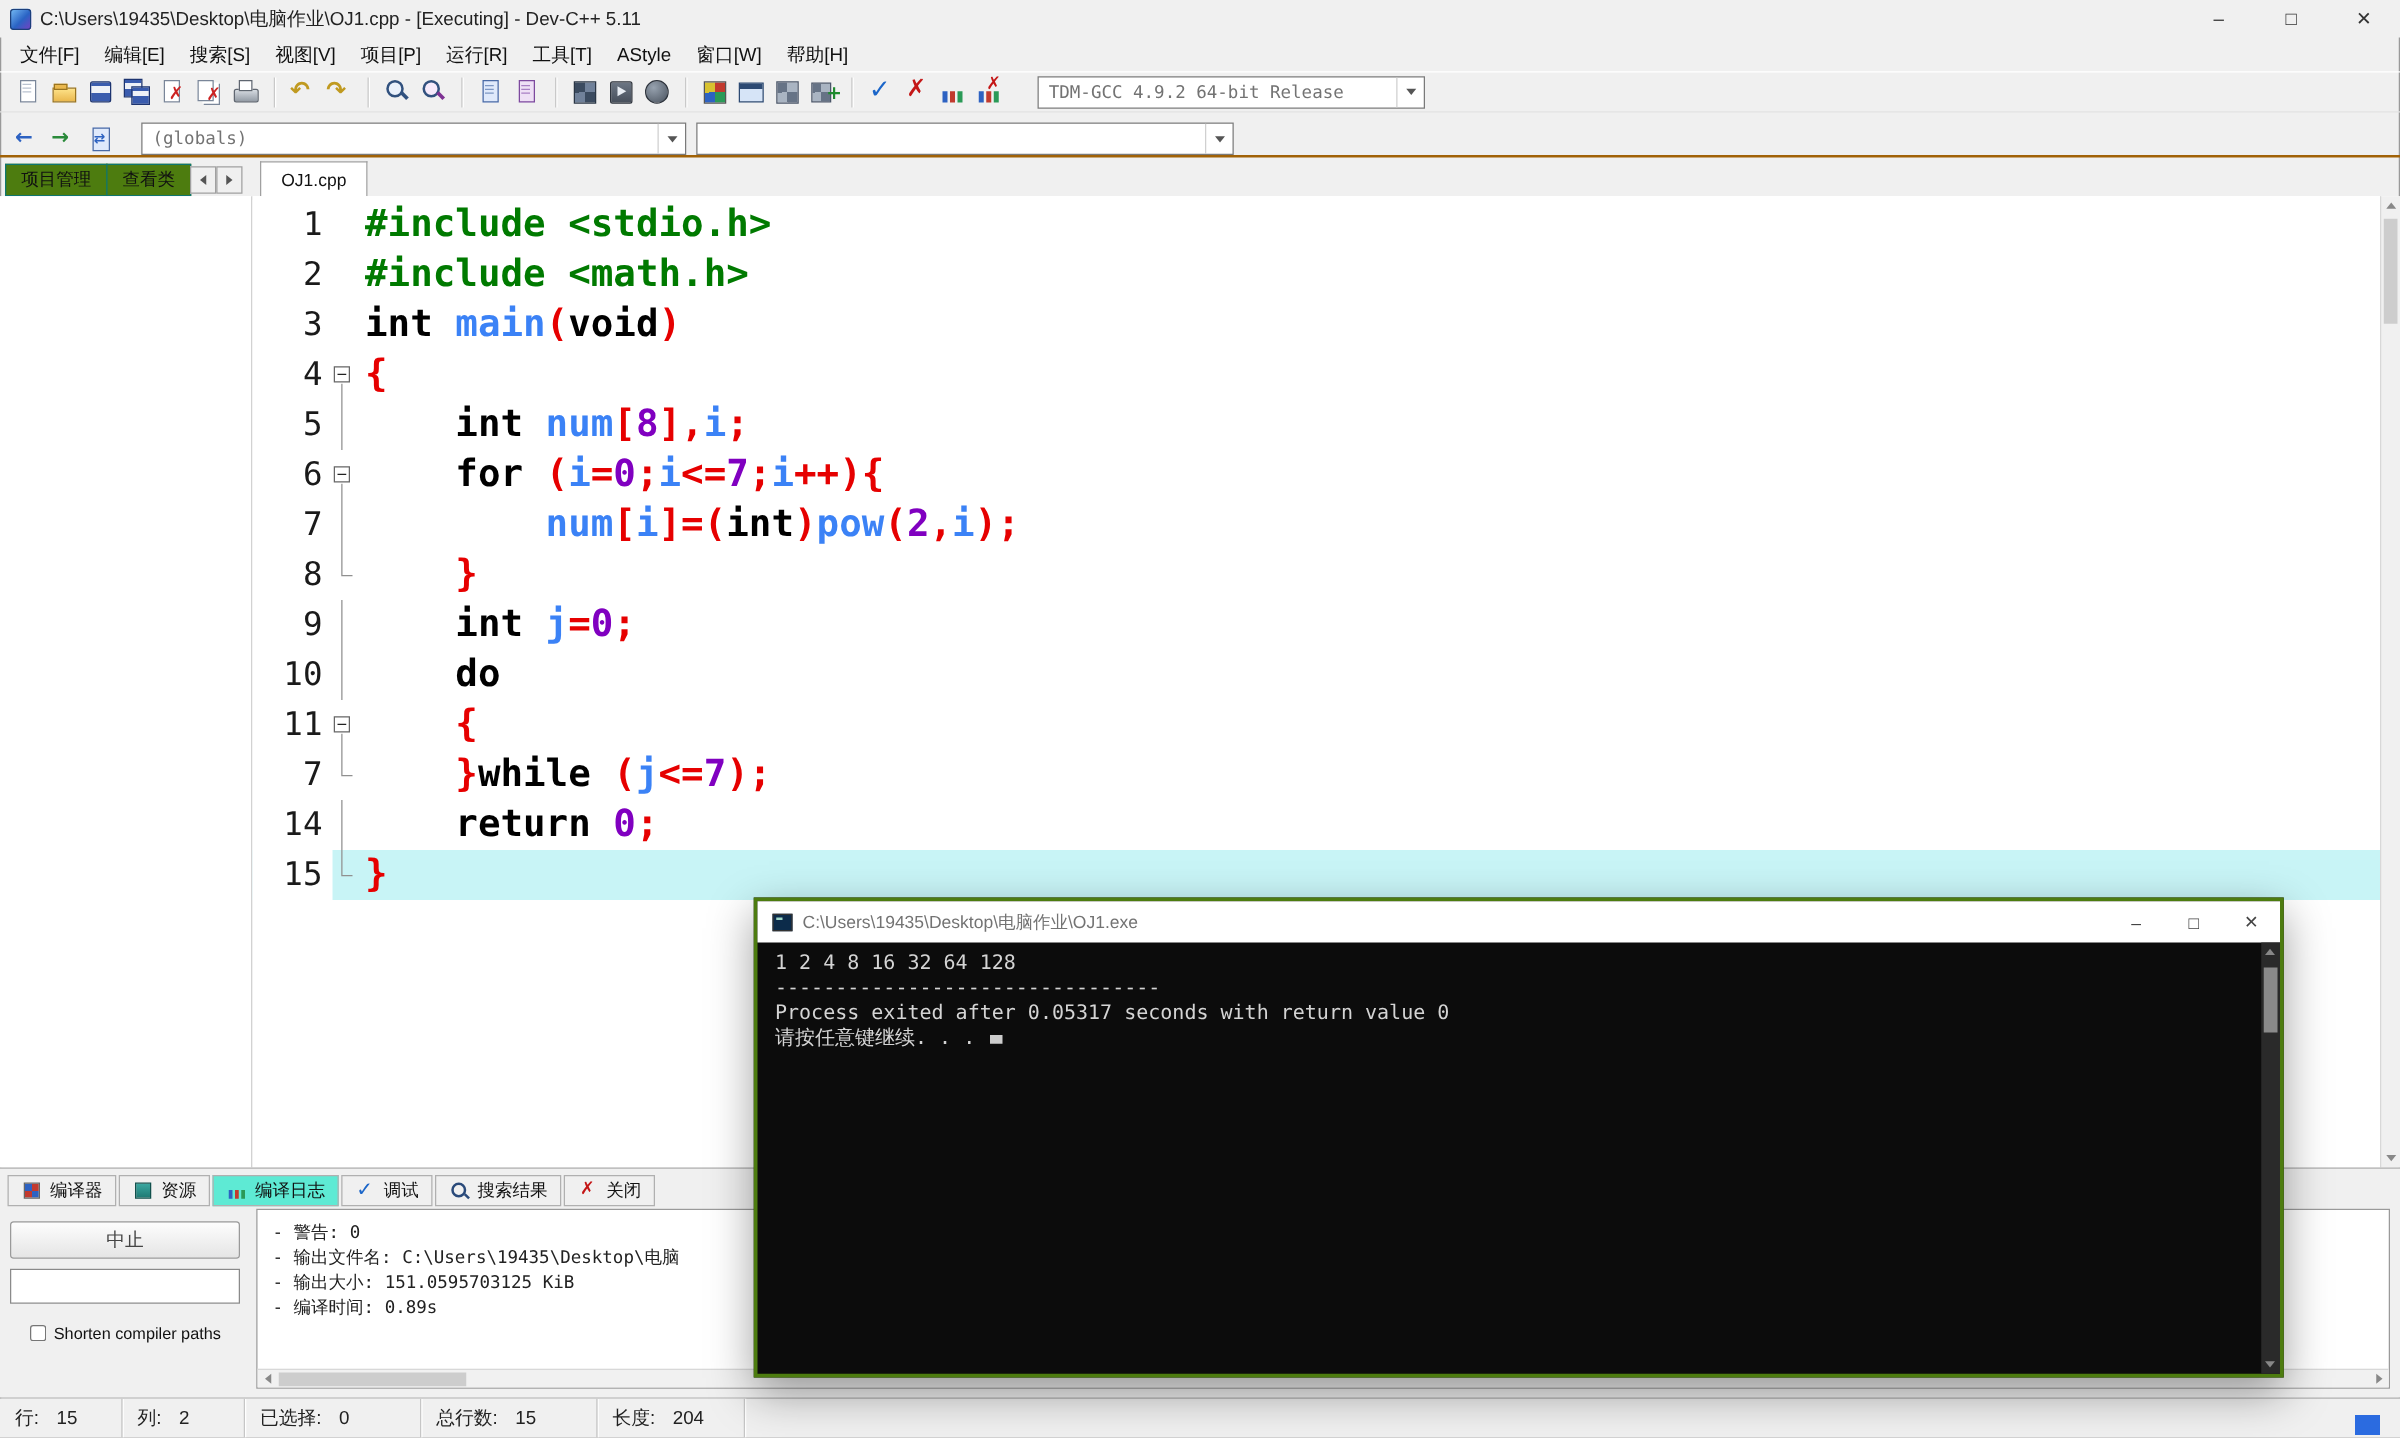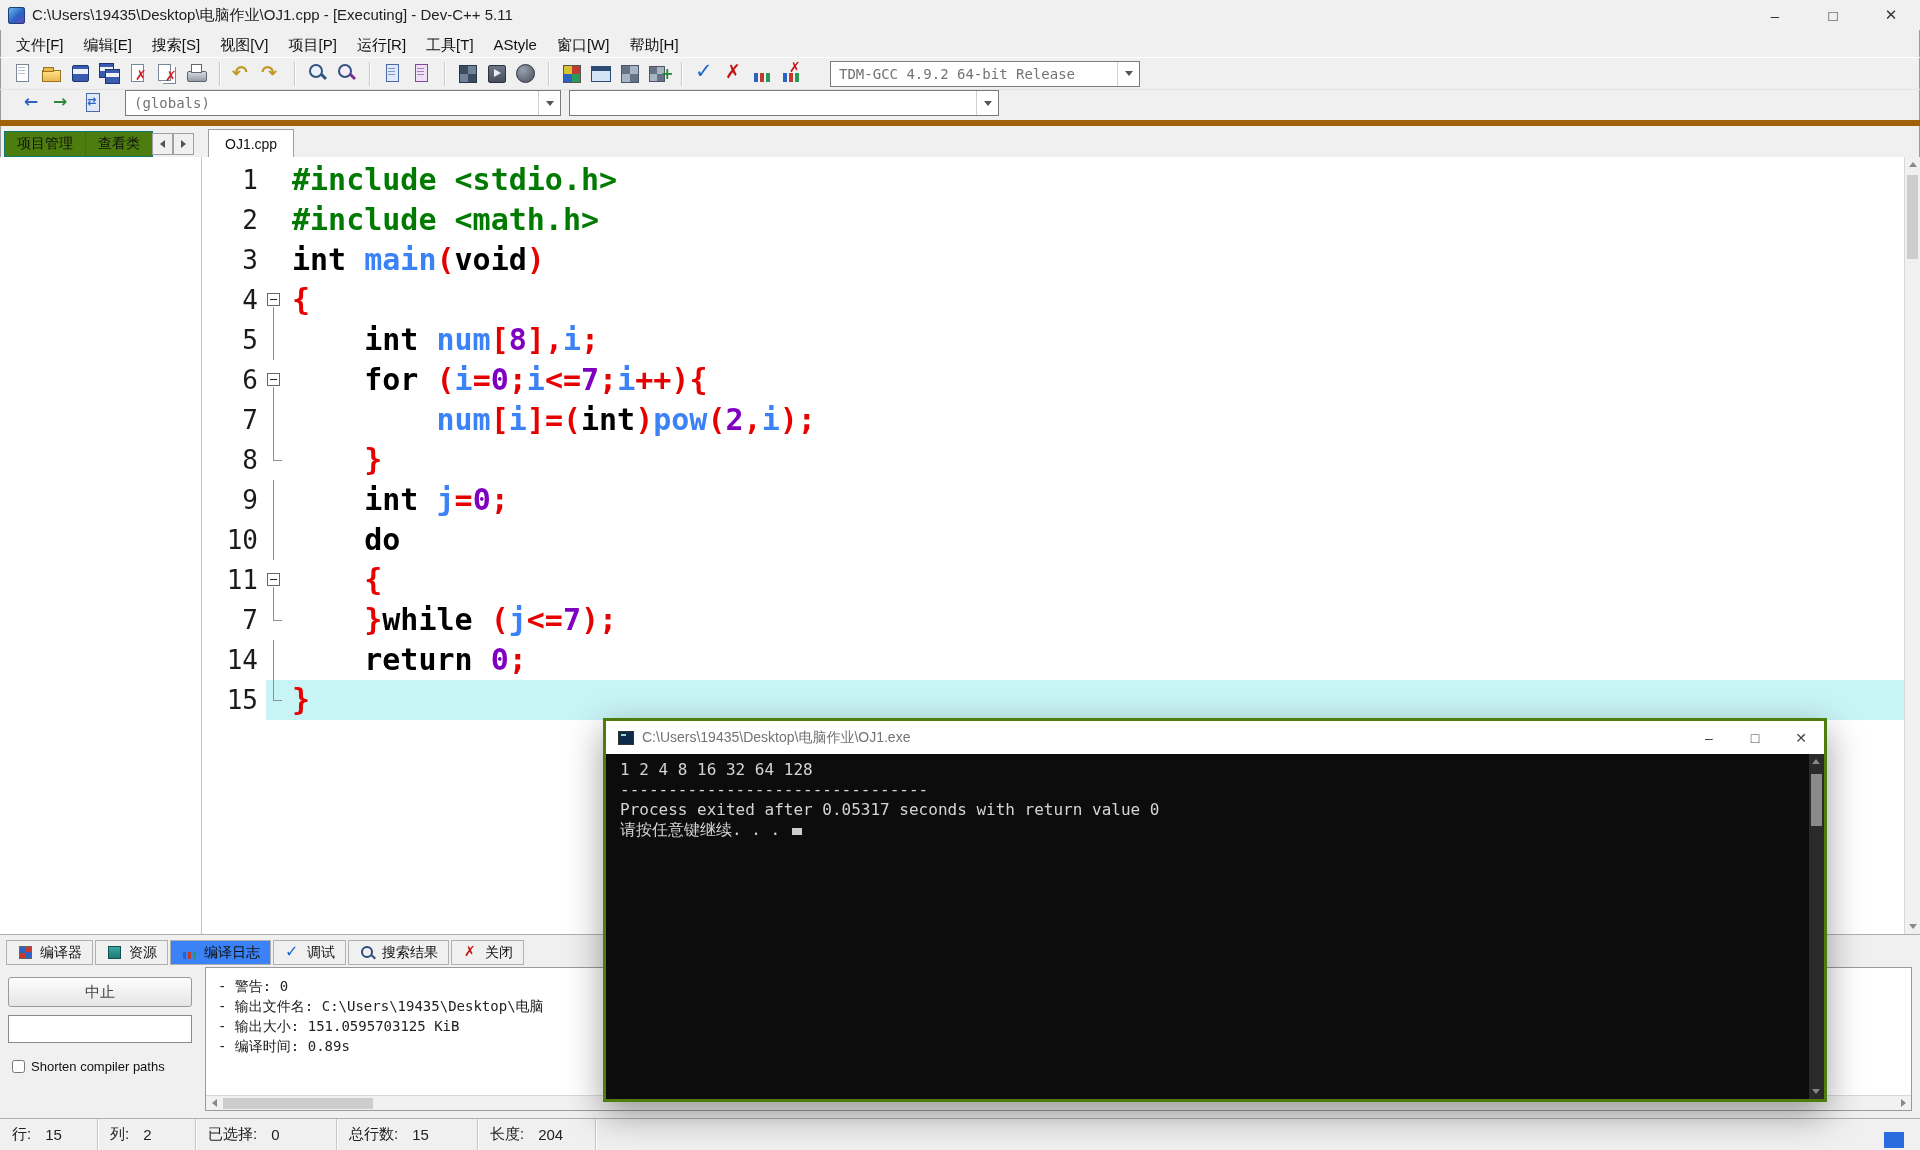--- a/index.html
+++ b/index.html
@@ -17,21 +17,21 @@
   .winbtn{width:58px;height:30px;display:flex;align-items:center;justify-content:center;
           font-size:15px;color:#333}
 
   
   .menubar{height:27px;display:flex;align-items:flex-end;padding-left:6px}
   .mitem{padding:0 10px;font-size:15px;height:24px;line-height:24px;white-space:nowrap}
 
   
   .toolbar1{height:33px;display:flex;align-items:center;padding-left:8px;
             border-top:1px solid #fff;border-bottom:1px solid #e2e2e2}
-  .toolbar2{height:36px;display:flex;align-items:flex-start;padding-left:20px;border-bottom:6px solid #a16207}
+  .toolbar2{height:36px;display:flex;align-items:flex-end;padding-left:8px;border-bottom:2px solid #a16207}
   #tbgroups{display:flex;align-items:center}
   .tbsep{width:1px;height:24px;background:#c9c9c9;box-shadow:1px 0 0 #fff;margin:0 8px}
   .tbico{position:relative;width:25px;height:25px;flex:0 0 25px;margin:0 2px;display:inline-block}
   .tbico::before,.tbico::after{position:absolute;content:""}
 
   .i-new::before{left:6px;top:3px;width:11px;height:16px;background:#fff;border:1px solid #7a8699}
   .i-new::after{left:8px;top:6px;width:7px;height:1px;background:#b9c2cf;box-shadow:0 3px 0 #b9c2cf,0 6px 0 #b9c2cf}
   .i-open::before{left:3px;top:9px;width:17px;height:10px;background:linear-gradient(#fde289,#eab84e);border:1px solid #9a741f}
   .i-open::after{left:4px;top:6px;width:9px;height:3px;background:#eab84e;border:1px solid #9a741f}
   .i-save::before{left:4px;top:4px;width:15px;height:15px;background:linear-gradient(180deg,#3a5cae 0 21%,#eef1f7 21% 55%,#3a5cae 55%);border:1px solid #1d3470;border-radius:2px}
@@ -120,36 +120,36 @@
   .vscroll{position:absolute;right:0;top:0;width:16px;height:100%;background:#f0f0f0;border-left:1px solid #d8d8d8}
   .vthumb{position:absolute;left:2px;top:18px;width:11px;height:84px;background:#cdcdcd}
   .varr{position:absolute;left:4px}
   .varr.up{top:5px}.varr.dn{bottom:5px}
 
   
   .bottompanel{position:absolute;left:0;top:934px;width:1920px;height:184px;background:#f0f0f0;border-top:1px solid #b0b0b0}
   .btabs{height:30px;display:flex;align-items:flex-end;padding:3px 0 0 6px}
   .btab{height:25px;display:flex;align-items:center;gap:6px;padding:0 10px;font-size:14px;
         background:#f0f0f0;border:1px solid #b0b0b0;margin-right:2px}
-  .btab.active{background:#3b82f6}
+  .btab.active{background:#5eead4}
   .sico{position:relative;width:17px;height:17px;display:inline-block;flex:0 0 17px}
   .sico::before,.sico::after{position:absolute;content:""}
   .s-grid::before{inset:2px;background:conic-gradient(#c23a2e 0 25%,#2d62c2 0 50%,#c23a2e 0 75%,#2d62c2 0);border:1px solid #666}
   .s-res::before{inset:2px;background:linear-gradient(#3aa7a0,#1f7a74);border:1px solid #11504c}
   .s-log::before{left:2px;bottom:2px;width:3px;height:7px;background:#2d62c2;box-shadow:5px 0 0 #c23a2e,10px 0 0 #2a9a57}
   .s-check::before{content:"✓";left:1px;top:-2px;font:bold 16px "DejaVu Sans",sans-serif;color:#1b66c9}
   .s-x::before{content:"✗";left:2px;top:-1px;font:bold 14px "DejaVu Sans",sans-serif;color:#c41616}
   .s-find::before{left:2px;top:2px;width:8px;height:8px;border:2px solid #2a4a7a;border-radius:50%}
   .s-find::after{left:12px;top:12px;width:5px;height:2px;background:#2a4a7a;transform:rotate(45deg)}
   .bcontent{position:relative;height:154px}
   .abortbtn{position:absolute;left:8px;top:12px;width:184px;height:30px;
             background:linear-gradient(#fdfdfd,#e5e5e5);border:1px solid #9a9a9a;border-radius:3px;
             display:flex;align-items:center;justify-content:center;font-size:15px;color:#444}
   .progressbox{position:absolute;left:8px;top:50px;width:184px;height:28px;background:#fff;border:1px solid #8a8a8a}
-  .shortenrow{position:absolute;left:12px;top:94px;display:flex;align-items:center;gap:6px;font-size:13px}
+  .shortenrow{position:absolute;left:24px;top:94px;display:flex;align-items:center;gap:6px;font-size:13px}
   .blog{position:absolute;left:205px;top:2px;right:8px;bottom:8px;background:#fff;border:1px solid #9a9a9a;
         padding:8px 12px;font:14px/20px "DejaVu Sans Mono","Liberation Mono",monospace;color:#222;overflow:hidden}
   .logline{white-space:pre}
   .hscroll{position:absolute;left:0;right:0;bottom:0;height:15px;background:#f1f1f1;border-top:1px solid #d8d8d8;display:flex;align-items:center}
   .harr{width:16px;height:15px;display:flex;align-items:center;justify-content:center}
   .hthumb{position:absolute;left:17px;top:2px;width:150px;height:11px;background:#cdcdcd}
 
   
   .statusbar{position:absolute;left:0;top:1118px;width:1920px;height:32px;background:#f0f0f0;
              border-top:1px solid #b0b0b0;display:flex;font-size:15px;color:#222}

